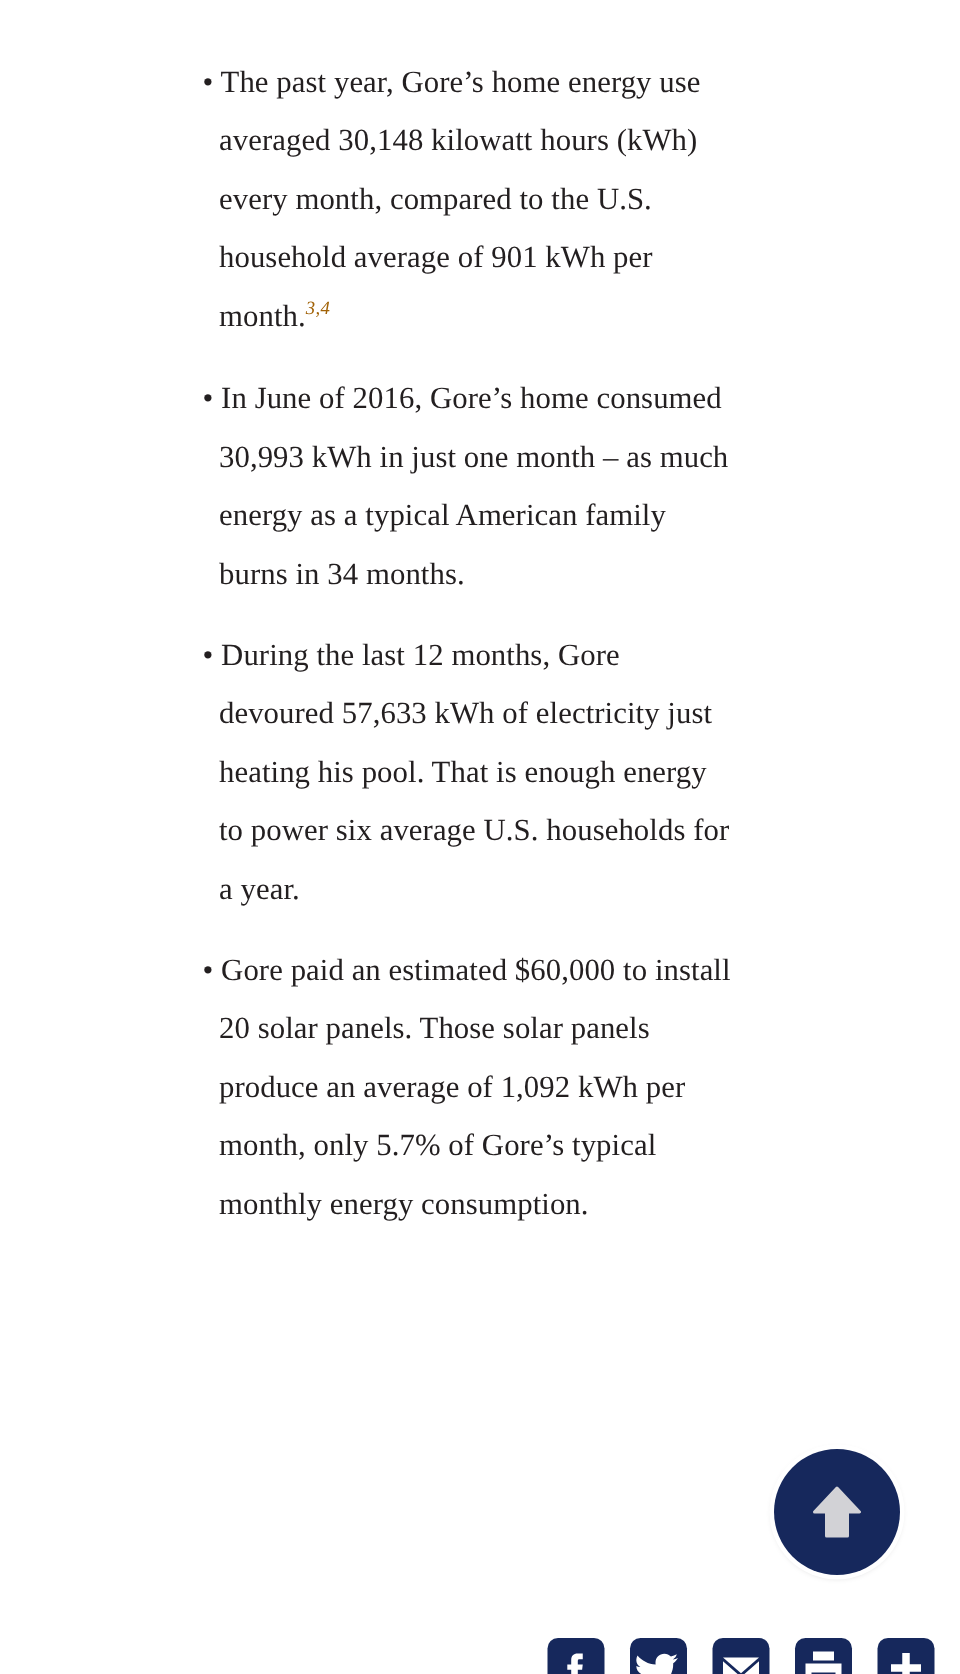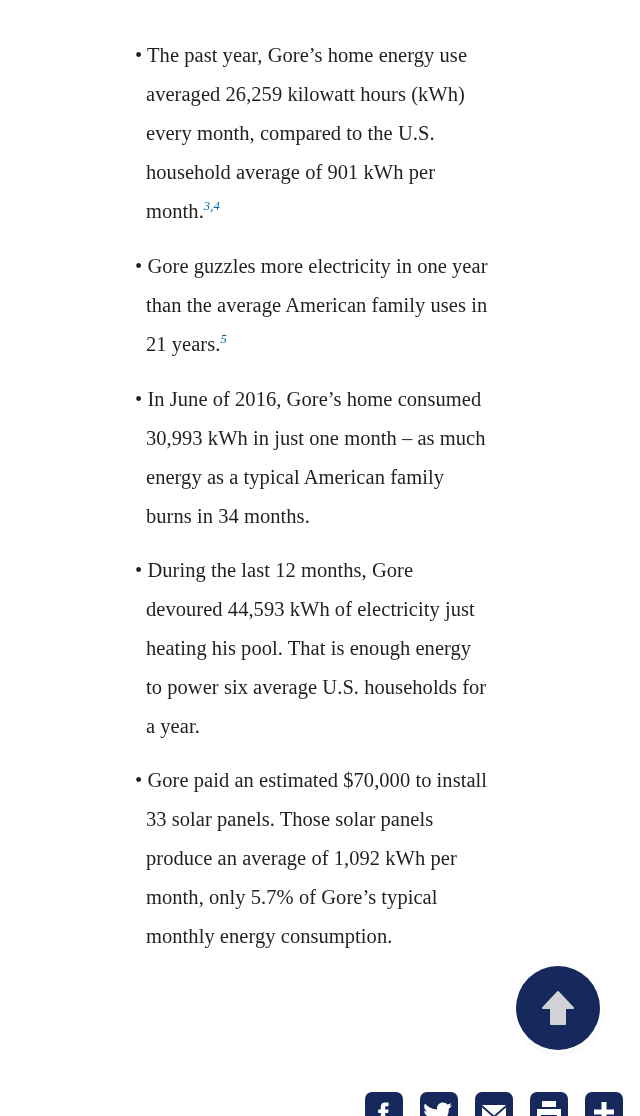--- a/index.html
+++ b/index.html
@@ -33,21 +33,21 @@
     letter-spacing: 0.05px;
   }
   .para:first-child {
     margin-top: 36px;
   }
   .para.tight {
     margin-bottom: 15px;
   }
 
   .fn {
-    color: #0369a1;
+    color: #a16207;
     font-style: italic;
     font-size: 12.5px;
     vertical-align: super;
     line-height: 0;
     letter-spacing: 0.2px;
   }
 
   
   #scroll-top {
     position: absolute;
@@ -89,38 +89,35 @@
     overflow: hidden;
   }
   .share-btn svg { display: block; }
 </style>
 </head>
 <body>
 
 <main id="article">
 
   <p class="para">
-    <span>• The past year, Gore’s home energy use averaged 26,259 kilowatt hours (kWh) every month, compared to the U.S. household average of 901 kWh per month.</span><span class="fn">3,4</span>
+    <span>• The past year, Gore’s home energy use averaged 30,148 kilowatt hours (kWh) every month, compared to the U.S. household average of 901 kWh per month.</span><span class="fn">3,4</span>
   </p>
 
-  <p class="para">
-    <span>• Gore guzzles more electricity in one year than the average American family uses in 21 years.</span><span class="fn">5</span>
-  </p>
 
   <p class="para tight">
     <span>• In June of 2016, Gore’s home consumed 30,993 kWh in just one month – as much energy as a typical American family burns in 34 months.</span><span class="fn"></span>
   </p>
 
   <p class="para tight">
-    <span>• During the last 12 months, Gore devoured 44,593 kWh of electricity just heating his pool. That is enough energy to power six average U.S. households for a year.</span><span class="fn"></span>
+    <span>• During the last 12 months, Gore devoured 57,633 kWh of electricity just heating his pool. That is enough energy to power six average U.S. households for a year.</span><span class="fn"></span>
   </p>
 
 
   <p class="para">
-    <span>• Gore paid an estimated $70,000 to install 33 solar panels. Those solar panels produce an average of 1,092 kWh per month, only 5.7% of Gore’s typical monthly energy consumption.</span><span class="fn"></span>
+    <span>• Gore paid an estimated $60,000 to install 20 solar panels. Those solar panels produce an average of 1,092 kWh per month, only 5.7% of Gore’s typical monthly energy consumption.</span><span class="fn"></span>
   </p>
 
 </main>
 
 <button id="scroll-top">
   <span>
     <svg width="34" height="36" viewBox="0 0 34 36" aria-hidden="true">
       <path d="M17 2 L32 18 L24 18 L24 34 L10 34 L10 18 L2 18 Z" fill="#d2d2d6" stroke="#d2d2d6" stroke-width="2" stroke-linejoin="round"></path>
     </svg>
   </span>

